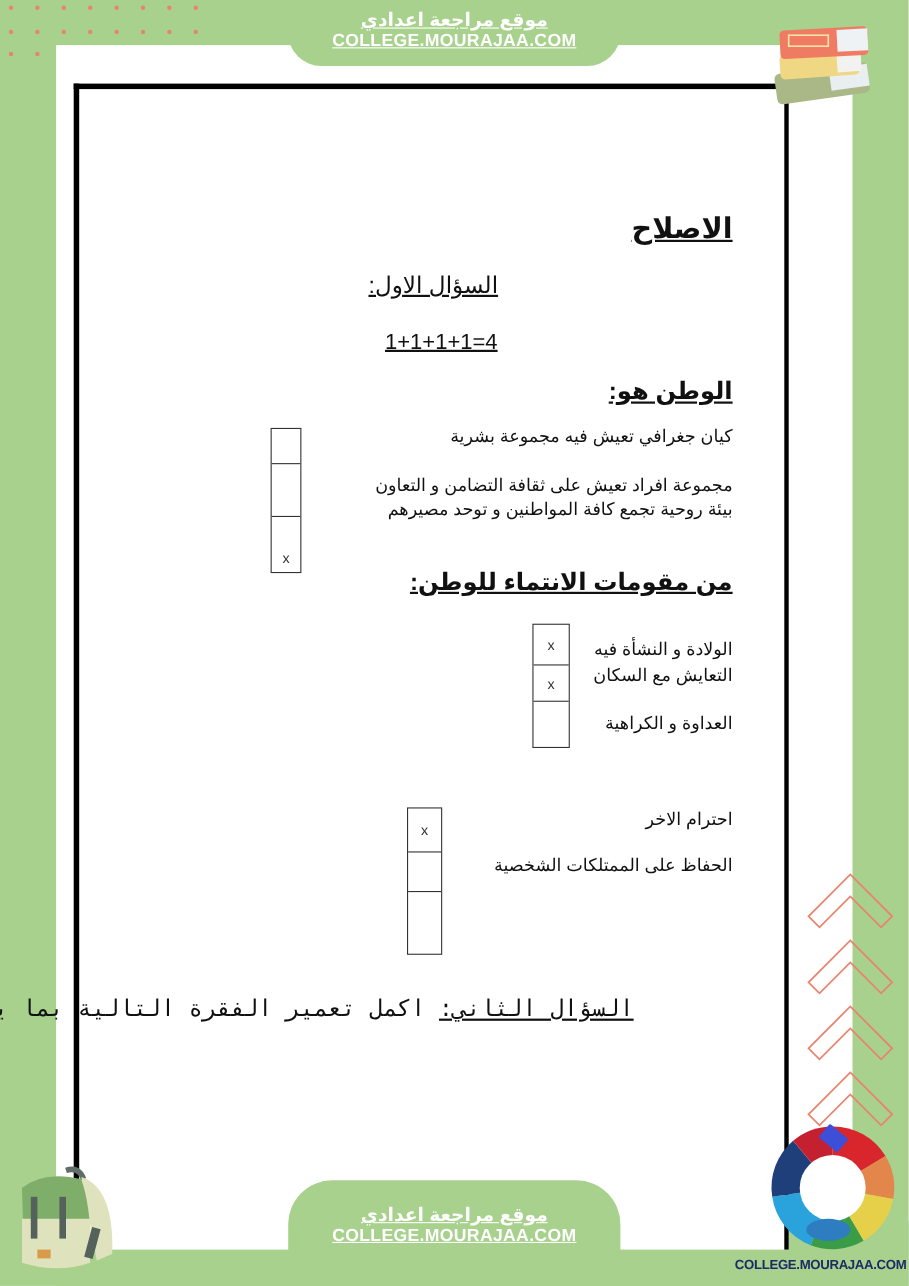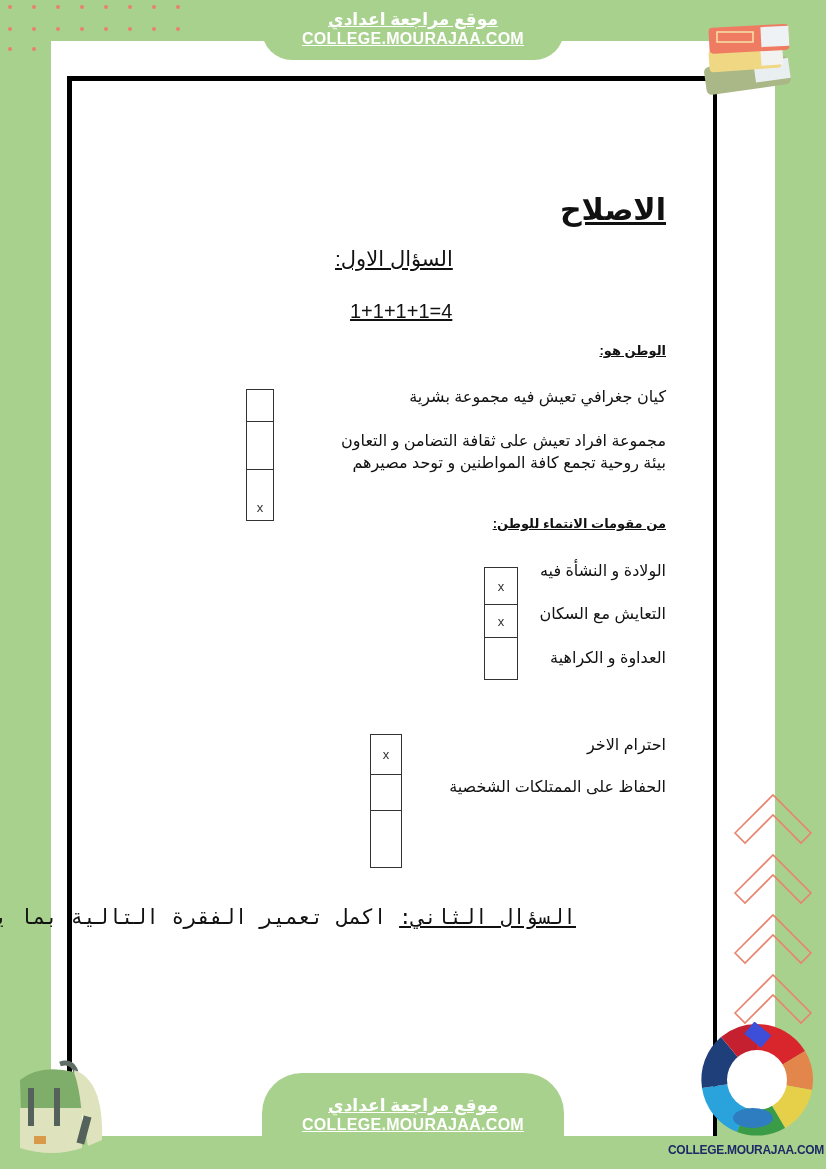--- a/index.html
+++ b/index.html
@@ -34,24 +34,24 @@
   .footer-strip {
     position: absolute; left: 51px; top: 1110px; width: 775px; height: 59px; background: #a8d18d;
   }
   .frame {
     position: absolute; left: 67px; top: 76px; width: 650px; height: 1060px;
     border-top: 5px solid #000; border-left: 5px solid #000; border-right: 4px solid #000;
     box-sizing: border-box; background: #fff;
   }
   .doc { position: absolute; left: 0; top: 0; width: 826px; height: 1169px; direction: rtl; }
   .t { position: absolute; color: #111; white-space: nowrap; }
-  .title { right: 160px; top: 192px; font-size: 30px; font-weight: bold; text-decoration: underline; }
+  .title { right: 160px; top: 192px; font-size: 26px; font-weight: bold; text-decoration: underline; }
   .q1 { left: 335px; top: 247px; font-size: 21px; text-decoration: underline; direction: rtl; }
   .eq { left: 350px; top: 300px; font-size: 20px; text-decoration: underline; direction: ltr; }
-  .sec { font-size: 13px; font-weight: bold; text-decoration: underline; right: 160px; text-align: right; }
+  .sec { font-size: 22px; font-weight: bold; text-decoration: underline; right: 160px; text-align: right; }
   .item { font-size: 16px; right: 160px; }
   .boxcol { position: absolute; border: 1.5px solid #333; box-sizing: border-box; background: #fff; }
   .boxcell { border-bottom: 1.5px solid #333; box-sizing: border-box; text-align: center; font-size: 13px; color: #333; display: flex; align-items: center; justify-content: center; }
   .boxcell:last-child { border-bottom: none; }
   .q2 { right: 250px; top: 905px; font-size: 21px; direction: rtl; font-family: Liberation Mono, monospace; }
   .q2 u { text-decoration: underline; }
   .chev { position: absolute; left: 733px; width: 80px; height: 60px; }
   .deco { position: absolute; }
   .logo-text { position: absolute; left: 668px; top: 1143px; font-size: 12px; font-weight: bold; color: #1e2a66; letter-spacing: -0.3px; }
 </style>
@@ -159,21 +159,21 @@
   <div class="t item" style="top:431px">مجموعة افراد تعيش على ثقافة التضامن و التعاون</div>
   <div class="t item" style="top:387px">كيان جغرافي تعيش فيه مجموعة بشرية</div>
   <div class="t item" style="top:453px">بيئة روحية تجمع كافة المواطنين و توحد مصيرهم</div>
   <div class="boxcol" style="left:246px;top:389px;width:28px;height:132px">
     <div class="boxcell" style="height:32px"></div>
     <div class="boxcell" style="height:48px"></div>
     <div class="boxcell" style="height:49px;align-items:flex-end;padding-bottom:4px">x</div>
   </div>
 
   <div class="t sec" style="top:516px">من مقومات الانتماء للوطن:</div>
-  <div class="t item" style="top:561px">الولادة و النشأة فيه</div>
+  <div class="t item" style="top:580px">الولادة و النشأة فيه</div>
   <div class="t item" style="top:604px">التعايش مع السكان</div>
   <div class="t item" style="top:648px">العداوة و الكراهية</div>
   <div class="boxcol" style="left:484px;top:567px;width:34px;height:113px">
     <div class="boxcell" style="height:37px">x</div>
     <div class="boxcell" style="height:33px">x</div>
     <div class="boxcell" style="height:40px"></div>
   </div>
 
   <div class="t item" style="top:735px">احترام الاخر</div>
   <div class="t item" style="top:777px">الحفاظ على الممتلكات الشخصية</div>

